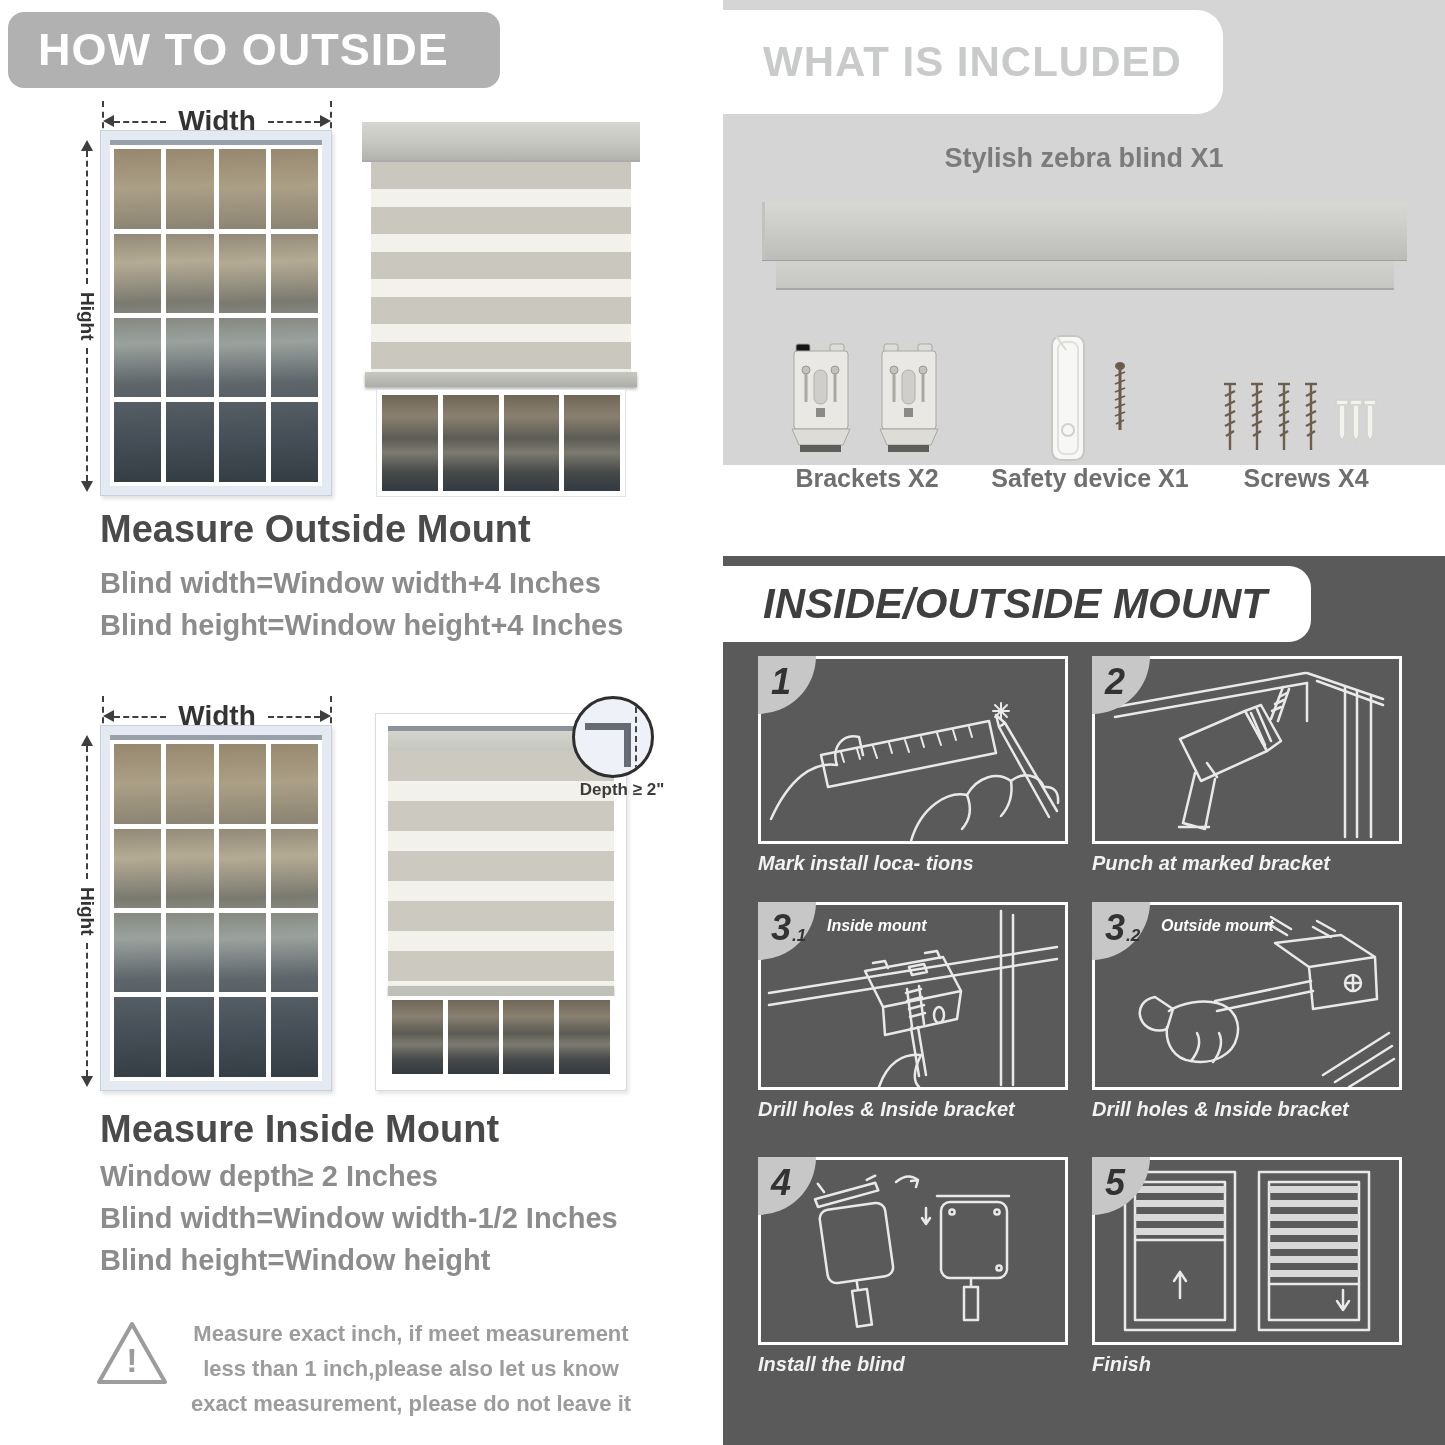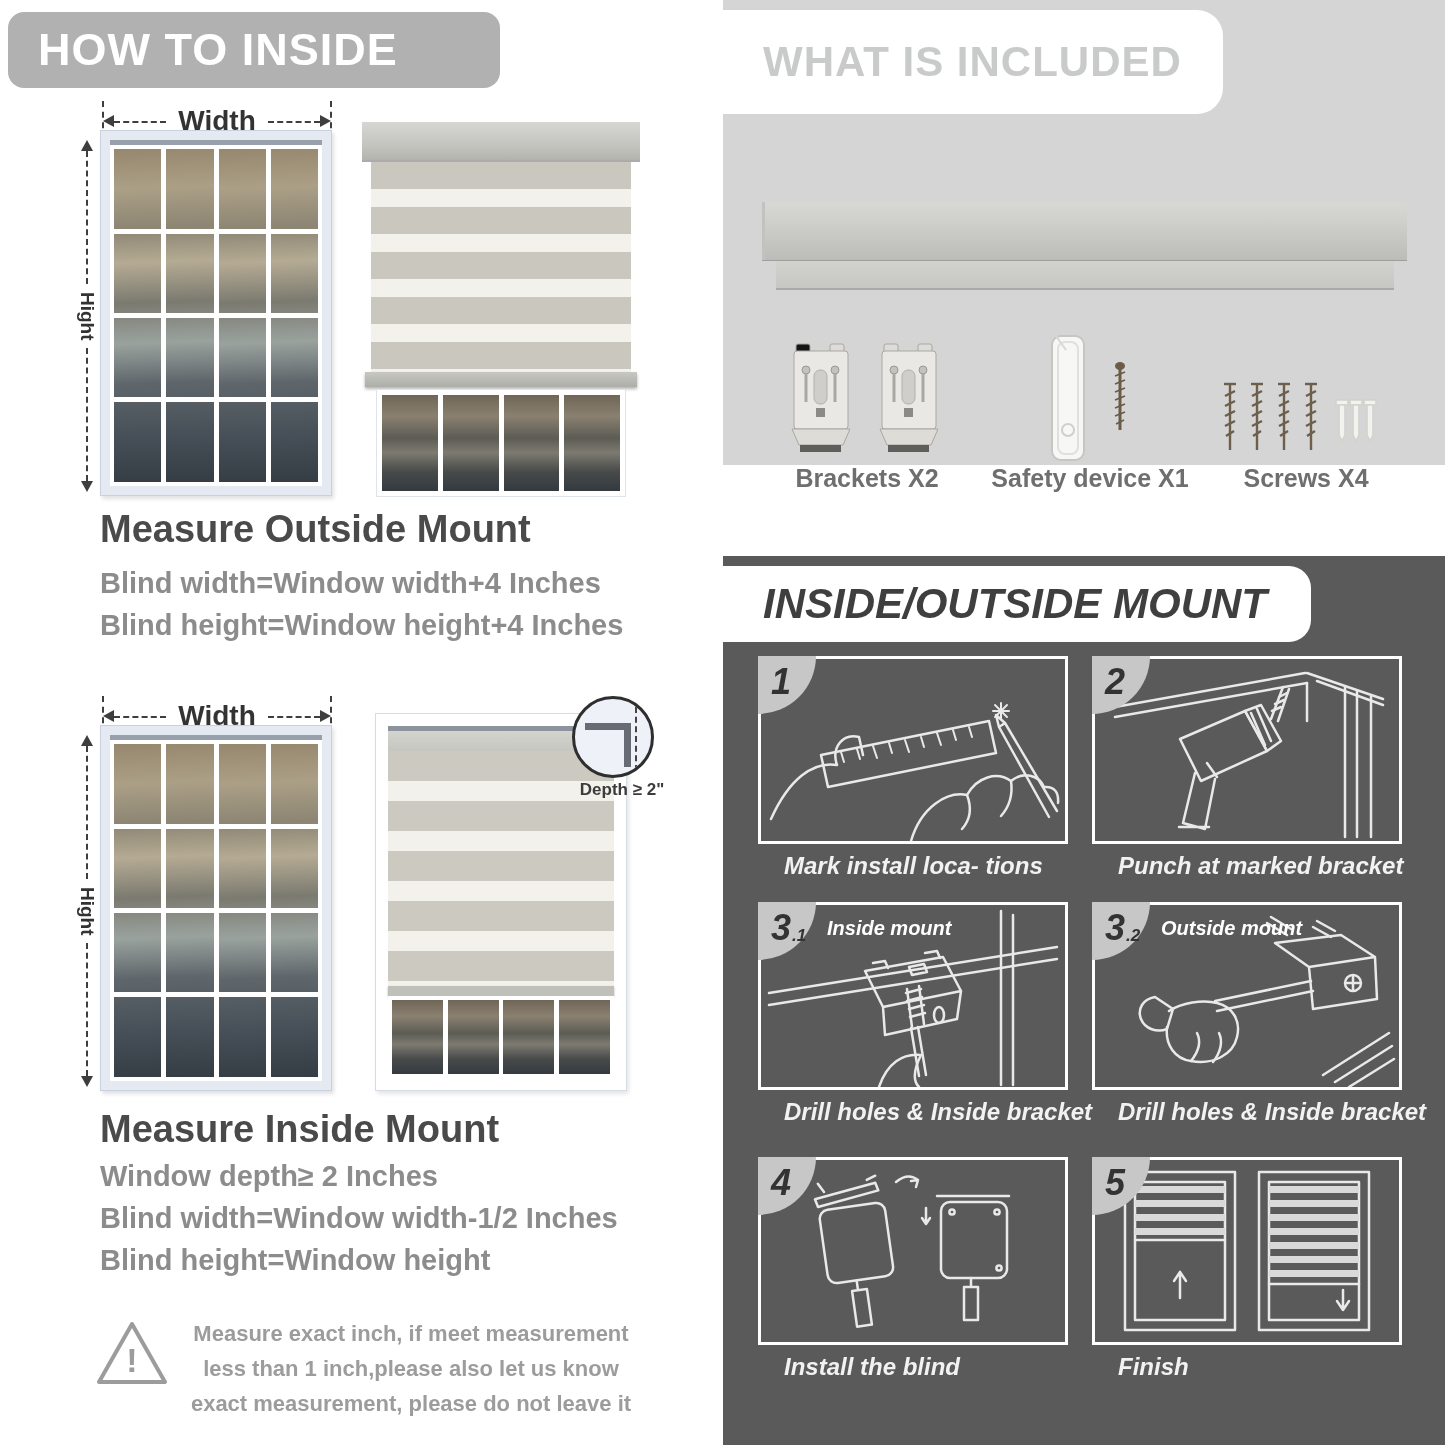--- a/index.html
+++ b/index.html
@@ -102,30 +102,30 @@
   .rb-header { position:absolute; left:0; top:10px; width:588px; height:76px; background:#fff;
     border-radius:0 22px 22px 0; color:#3f3f3f; font-weight:bold; font-size:42px; line-height:76px;
     padding-left:40px; }
 
   .tile { position:absolute; width:310px; height:188px; border:3px solid #fff; background:#5a5a5a; }
   .tile svg { width:100%; height:100%; display:block; }
   .badge { position:absolute; left:-3px; top:-3px; width:58px; height:58px;
     background:#c7c7c7; border-radius:0 0 100% 0; }
   .bnum { position:absolute; left:13px; top:5px; font-weight:bold; font-size:36px; color:#333; }
   .bsub { position:absolute; left:34px; top:24px; font-weight:bold; font-size:17px; color:#333; }
-  .tlabel { position:absolute; left:66px; top:12px; font-weight:bold; font-size:20px; color:#fff; }
+  .tlabel { position:absolute; left:66px; top:12px; font-weight:bold; font-size:16px; color:#fff; }
   .tlabel:empty { display:none; }
-  .caption { position:absolute; width:320px; font-weight:bold; font-size:24px; color:#f2f2f2;margin-left:26px; }
+  .caption { position:absolute; width:320px; font-weight:bold; font-size:20px; color:#f2f2f2; }
 
   .art { stroke:#e9e9e9; stroke-width:2.5; fill:none; stroke-linecap:round; stroke-linejoin:round; }
 </style>
 </head>
 <body>
 
-<div class="left-header">HOW TO INSIDE</div>
+<div class="left-header">HOW TO OUTSIDE</div>
 
 <div class="harrow" style="left:103px;top:108px;width:228px;">
   <span class="tick l"></span>
   <span class="ah l"></span>
   <span class="dash"></span>
   <span class="alabel">Width</span>
   <span class="dash"></span>
   <span class="ah r"></span>
   <span class="tick r"></span>
 </div>
@@ -208,20 +208,21 @@
 <div class="sec-line" style="left:100px;top:1244px;">Blind height=Window height</div>
 
 <svg class="abs" style="left:93px;top:1318px;" width="78" height="72" viewBox="0 0 78 72">
   <path d="M39,6 L72,64 H6 Z" fill="none" stroke="#9c9c9c" stroke-width="4" stroke-linejoin="round"></path>
   <text x="39" y="54" text-anchor="middle" font-size="34" font-weight="bold" fill="#9c9c9c" font-family="Liberation Sans, sans-serif">!</text>
 </svg>
 <div class="warn-text" style="left:180px;top:1316px;width:462px;text-align:center;">Measure exact inch, if meet measurement less than 1 inch,please also let us know exact measurement, please do not leave it</div>
 
 <div class="right-top">
   <div class="rt-header">WHAT IS INCLUDED</div>
+  <div class="product-label">Stylish zebra blind X1</div>
 
   <div class="bar1"></div>
   <div class="bar2"></div>
 
   <svg class="abs" style="left:65px;top:342px;" width="160" height="118" viewBox="0 0 160 118">
     <g>
       <rect x="8" y="2" width="14" height="9" rx="2" fill="#dedddා" fill-opacity="0.9" stroke="#a9a7a2"></rect>
       <rect x="42" y="2" width="14" height="9" rx="2" fill="#dedcd8" stroke="#a9a7a2"></rect>
       <rect x="6" y="9" width="54" height="78" rx="3" fill="#e9e8e4" stroke="#a9a7a2"></rect>
       <rect x="26" y="28" width="13" height="34" rx="6" fill="#cfceca" stroke="#b2b0ab"></rect>

